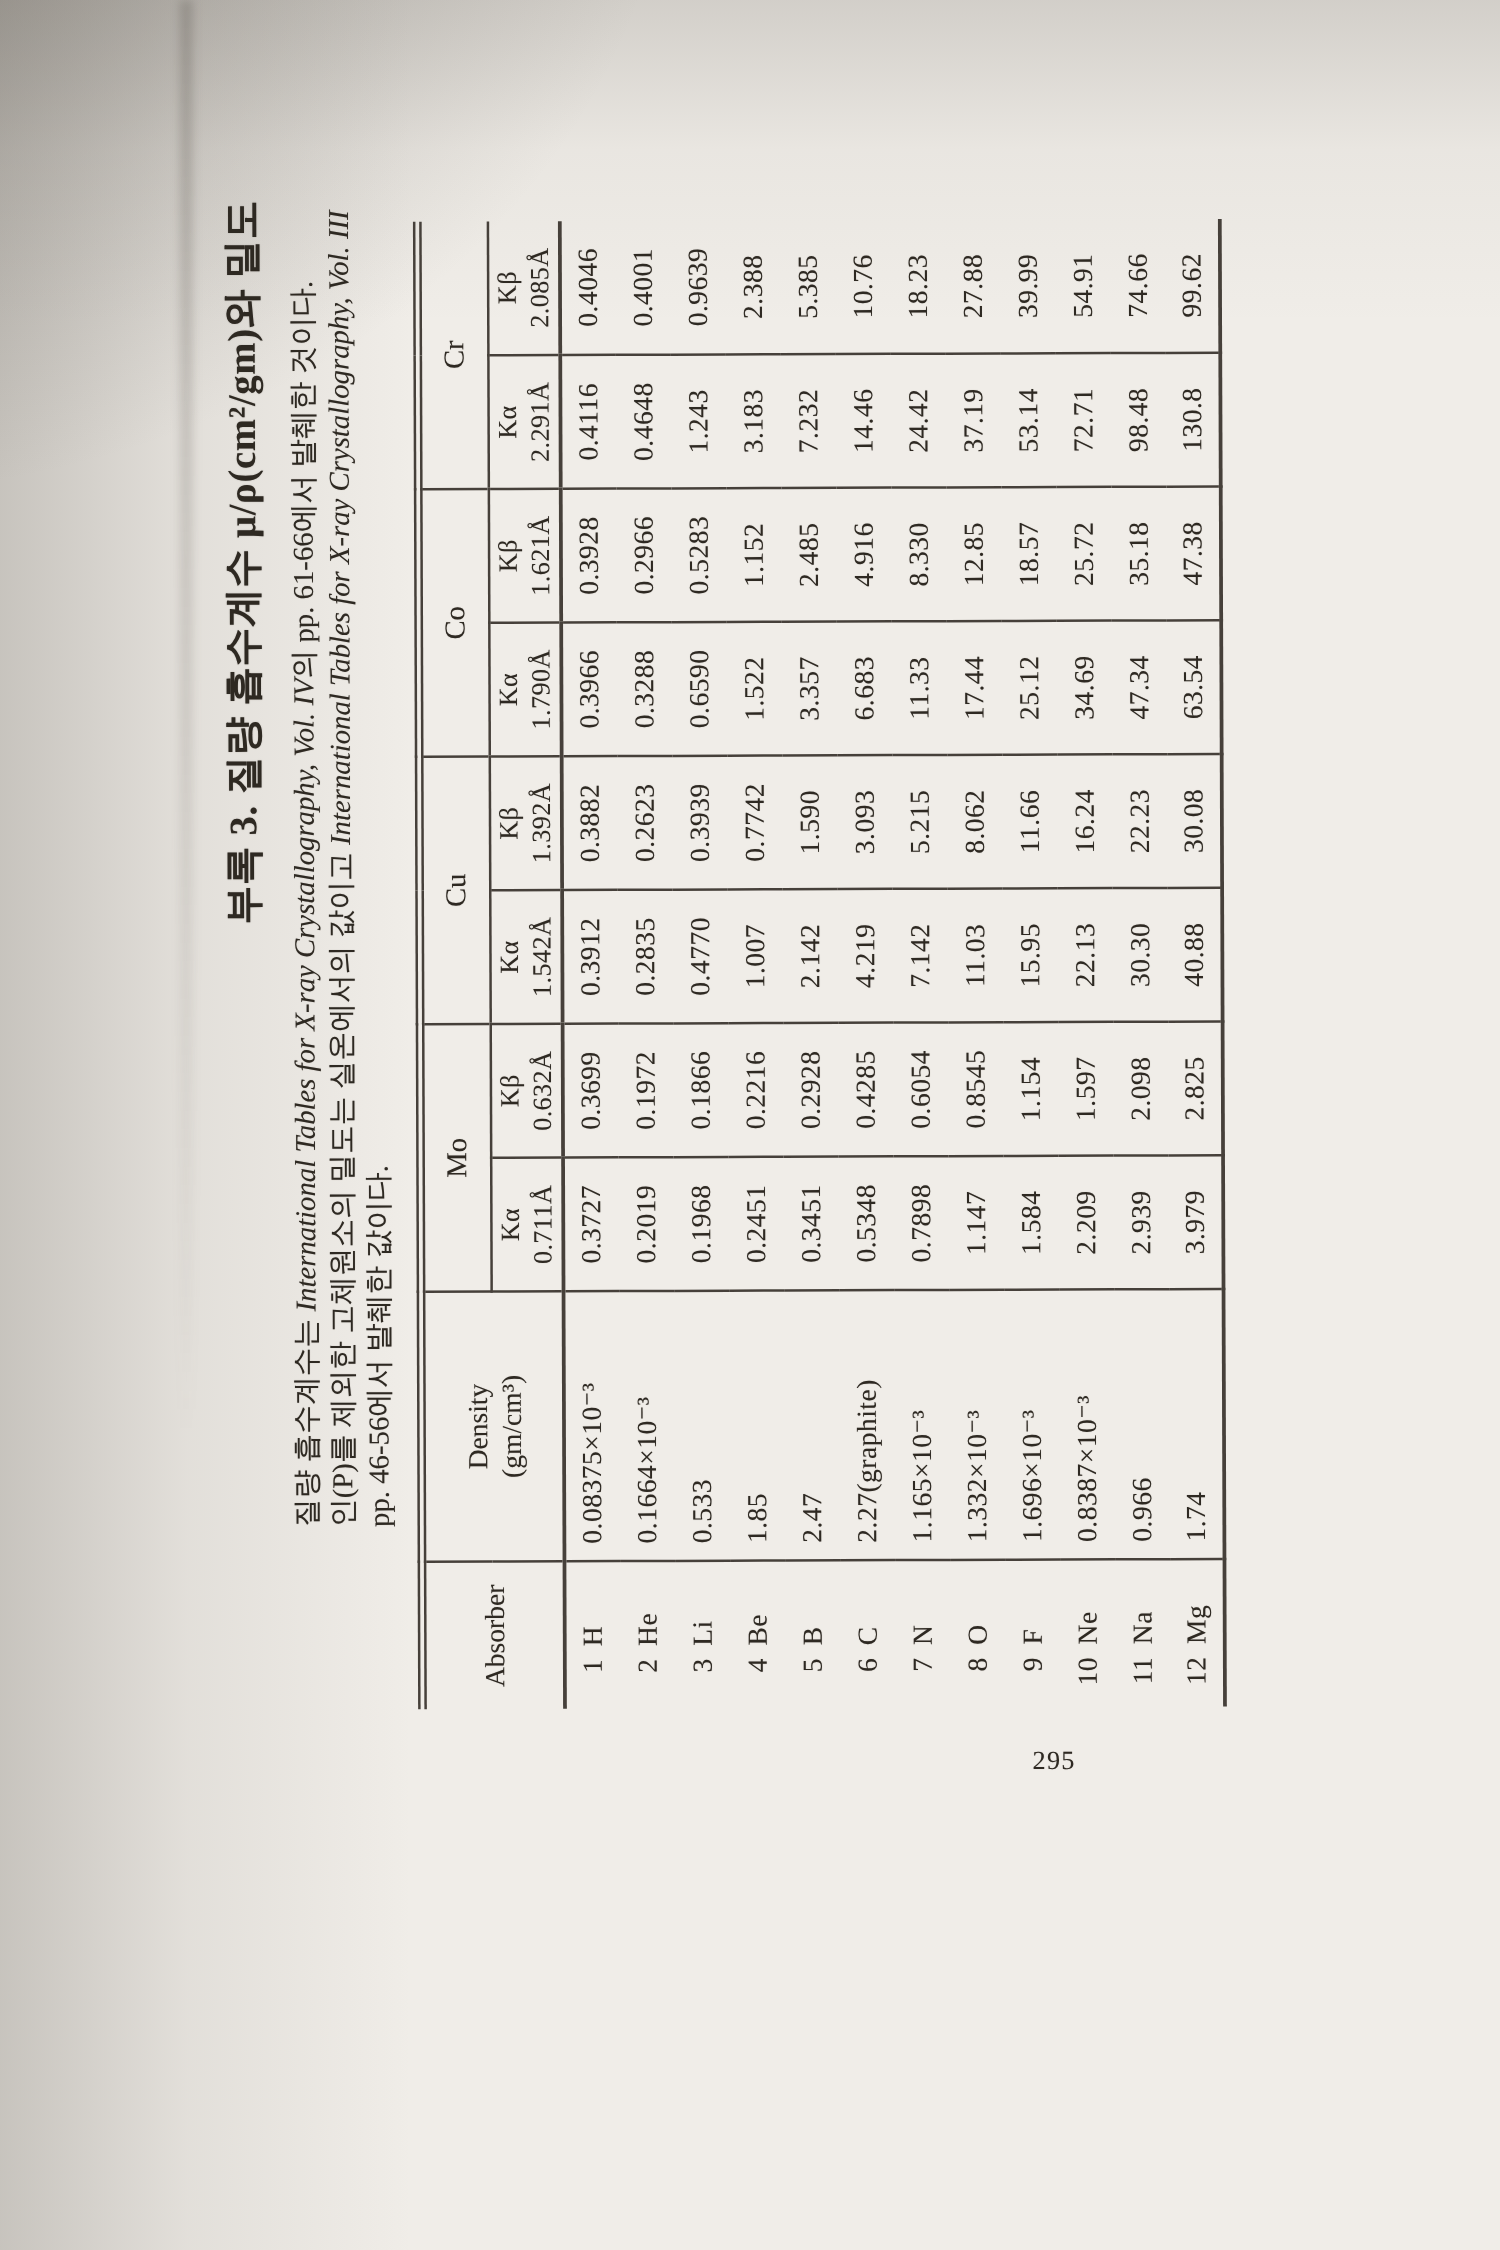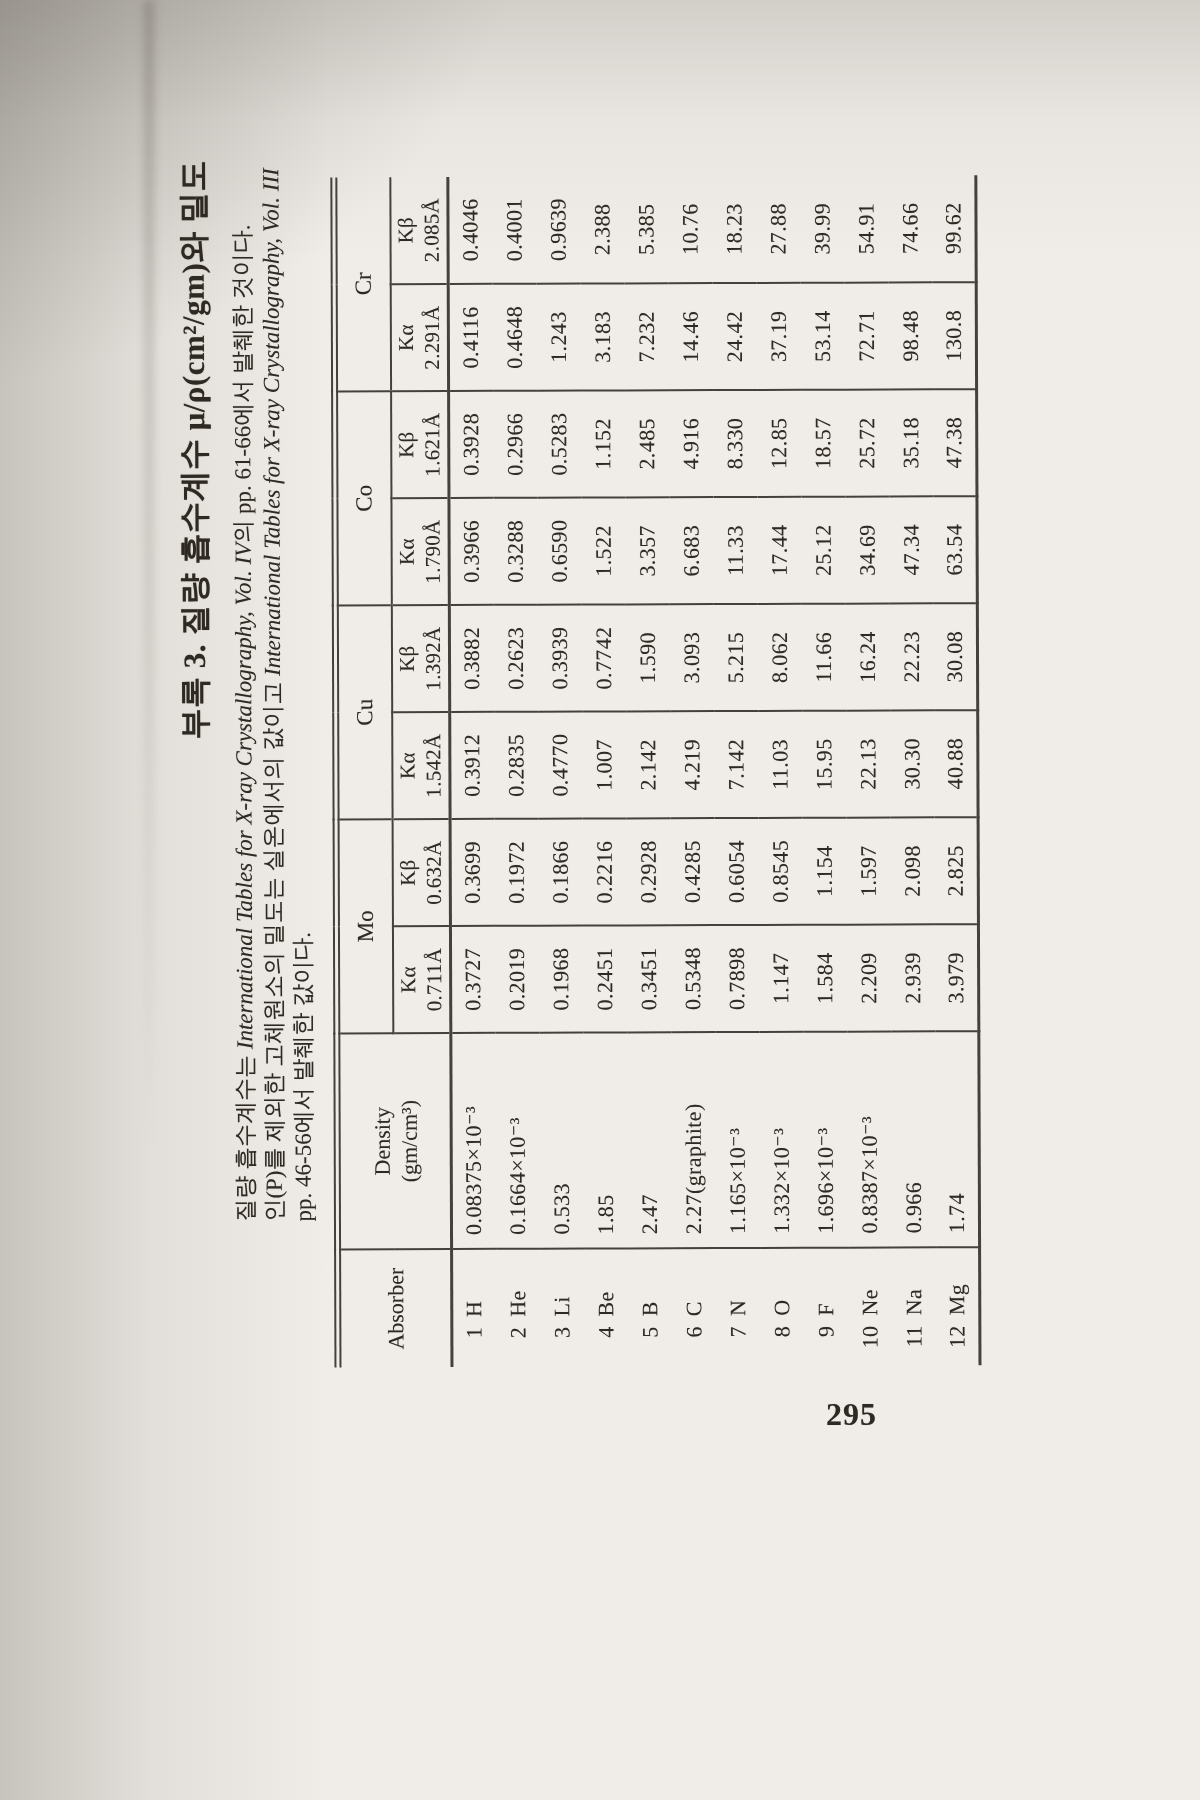--- a/index.html
+++ b/index.html
@@ -53,21 +53,21 @@
   .sub-h .l { display:block; line-height:26px; letter-spacing:0.3px; }
   tbody td {
     height:44px; text-align:center; vertical-align:middle;
     border-left:2px solid #46403a; letter-spacing:0.4px;
   }
   tbody td.abs { border-left:none; text-align:left; padding-left:14px; }
   tbody td.abs .z { display:inline-block; width:26px; text-align:right; margin-right:10px; }
   tbody td.den { text-align:left; padding-left:13px; }
   .page-number {
     position:absolute; left:826px; top:1396px;
-    font-size:32px; font-weight:bold; letter-spacing:1px;
+    font-size:21px; font-weight:normal; letter-spacing:1px;
     text-shadow:0 0 0.8px rgba(46,41,34,0.30);
   }
 </style>
 </head>
 <body>
 
 <div class="spine-streak"></div>
 
 <div id="rotated">
 

